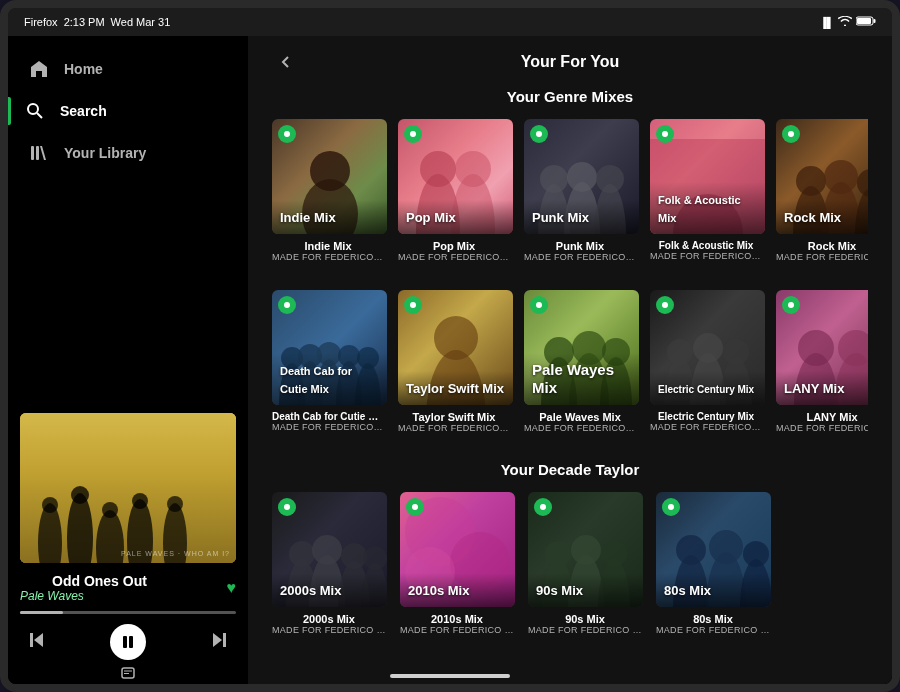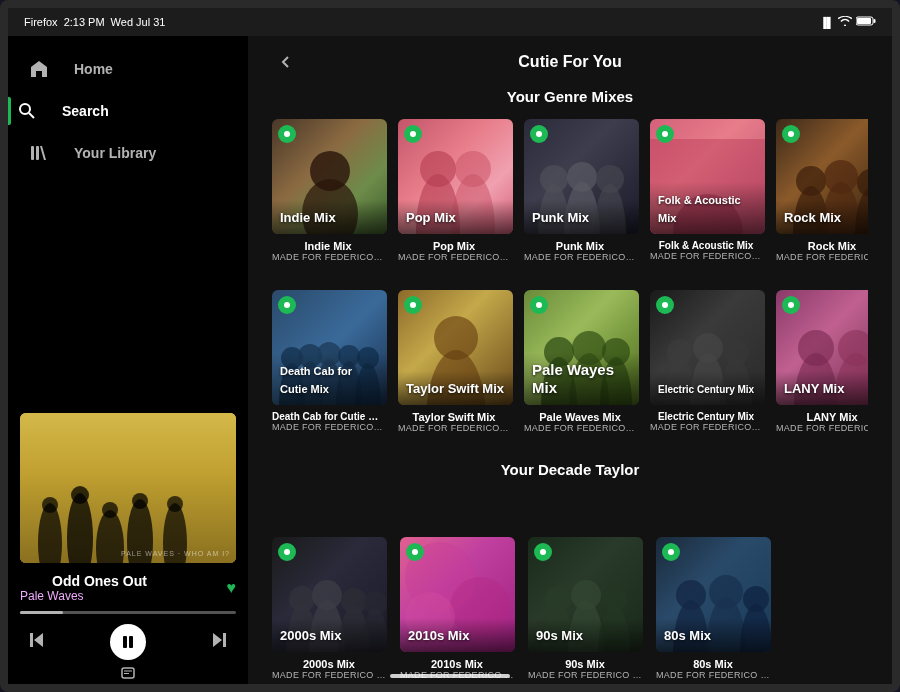--- a/index.html
+++ b/index.html
@@ -9,21 +9,21 @@
       justify-content: center;
       align-items: center;
       min-height: 100vh;
       font-family: 'Helvetica Neue', Arial, sans-serif;
     }
 
     .device-frame {
       width: 900px;
       height: 692px;
       background: #1c1c1c;
-      border-radius: 8px;
+      border-radius: 16px;
       overflow: hidden;
       position: relative;
       border: 8px solid #2a2a2a;
       box-shadow: 0 0 40px rgba(0,0,0,0.8);
     }
 
     
     .status-bar {
       background: #1c1c1c;
       height: 28px;
@@ -52,21 +52,21 @@
       flex-direction: column;
       flex-shrink: 0;
     }
 
     .sidebar-nav {
       padding: 12px 0;
     }
     .nav-item {
       display: flex;
       align-items: center;
-      gap: 24px;
+      gap: 14px;
       padding: 10px 20px;
       color: #b3b3b3;
       font-size: 14px;
       font-weight: 600;
       cursor: pointer;
     }
     .nav-item .nav-icon {
       width: 22px;
       height: 22px;
       display: flex;
@@ -100,21 +100,22 @@
       margin-bottom: 8px;
     }
     .np-title {
       font-size: 14px;
       font-weight: 700;
       color: #fff;
       margin-left: 32px;
     }
     .np-artist {
       font-size: 12px;
-      color: #f0abfc;
+      color: #86efac;
+      font-style: italic;
     }
     .heart-icon { color: #1db954; font-size: 16px; }
 
     .progress-bar {
       height: 3px;
       background: #535353;
       border-radius: 2px;
       margin-bottom: 10px;
       position: relative;
     }
@@ -311,33 +312,32 @@
 
     
     .decade-grid {
       display: flex;
       gap: 14px;
     }
     .decade-card {
       flex-shrink: 0;
       width: 114px;
       cursor: pointer;
-      margin-top: 45px;
     }
   </style>
 </head>
 <body>
 
 <div class="device-frame">
 
   <div class="status-bar">
     <div class="status-left">
       <span>Firefox</span>
       <span>2:13 PM</span>
-      <span>Wed Jul 31</span>
+      <span>Wed Mar 31</span>
     </div>
     <div class="status-right">
       <span>▐▌</span>
       <span>
         <svg width="14" height="10" viewBox="0 0 14 10" fill="white">
           <path d="M7 8.5a1 1 0 100 2 1 1 0 000-2zm-3.5-2.5C4.6 4.9 5.7 4.3 7 4.3s2.4.6 3.5 1.7l1.1-1.1C10.1 3.4 8.6 2.7 7 2.7S3.9 3.4 2.4 4.9l1.1 1.1zm-2.8-2.8C2.3 1.8 4.5.8 7 .8s4.7 1 6.3 2.4l1.1-1.1C12.6.8 9.9-.2 7-.2S1.4.8-.4 2.1l1.1 1.1z"></path>
         </svg>
       </span>
       <span>
         <svg width="20" height="10" viewBox="0 0 20 10" fill="white">
@@ -358,21 +358,21 @@
           <div class="nav-icon home-icon">
             <svg width="20" height="20" viewBox="0 0 20 20" fill="#b3b3b3">
               <path d="M10 2L2 8v10h5v-6h6v6h5V8z"></path>
             </svg>
           </div>
           <span>Home</span>
         </div>
 
         <div style="position:relative;">
           <div style="position:absolute; left:0; top:50%; transform:translateY(-50%); width:3px; height:28px; background:#1db954; border-radius:0 2px 2px 0;"></div>
-          <div class="nav-item search-active" style="padding-left:8px;">
+          <div class="nav-item search-active" style="padding-left:16px;">
             <div class="nav-icon">
               <svg width="20" height="20" viewBox="0 0 20 20" fill="white">
                 <circle cx="8" cy="8" r="5" stroke="white" stroke-width="2" fill="none"></circle>
                 <line x1="12" y1="12" x2="17" y2="17" stroke="white" stroke-width="2"></line>
               </svg>
             </div>
             <span style="color:#fff;">Search</span>
           </div>
         </div>
 
@@ -460,21 +460,21 @@
     </div>
 
     <div class="main-content">
 
       <div class="content-header">
         <div class="back-btn">
           <svg width="16" height="16" viewBox="0 0 16 16" fill="#b3b3b3">
             <polyline points="10,3 5,8 10,13" stroke="#b3b3b3" stroke-width="2" fill="none"></polyline>
           </svg>
         </div>
-        <div class="page-title">Cutie For You</div>
+        <div class="page-title">Your For You</div>
         <div style="width:28px;"></div>
       </div>
 
       <div class="section">
         <div class="section-title">Your Genre Mixes</div>
         <div class="mix-grid">
 
           <div class="mix-card">
             <div class="mix-art art-indie">
               <div class="spotify-dot">

